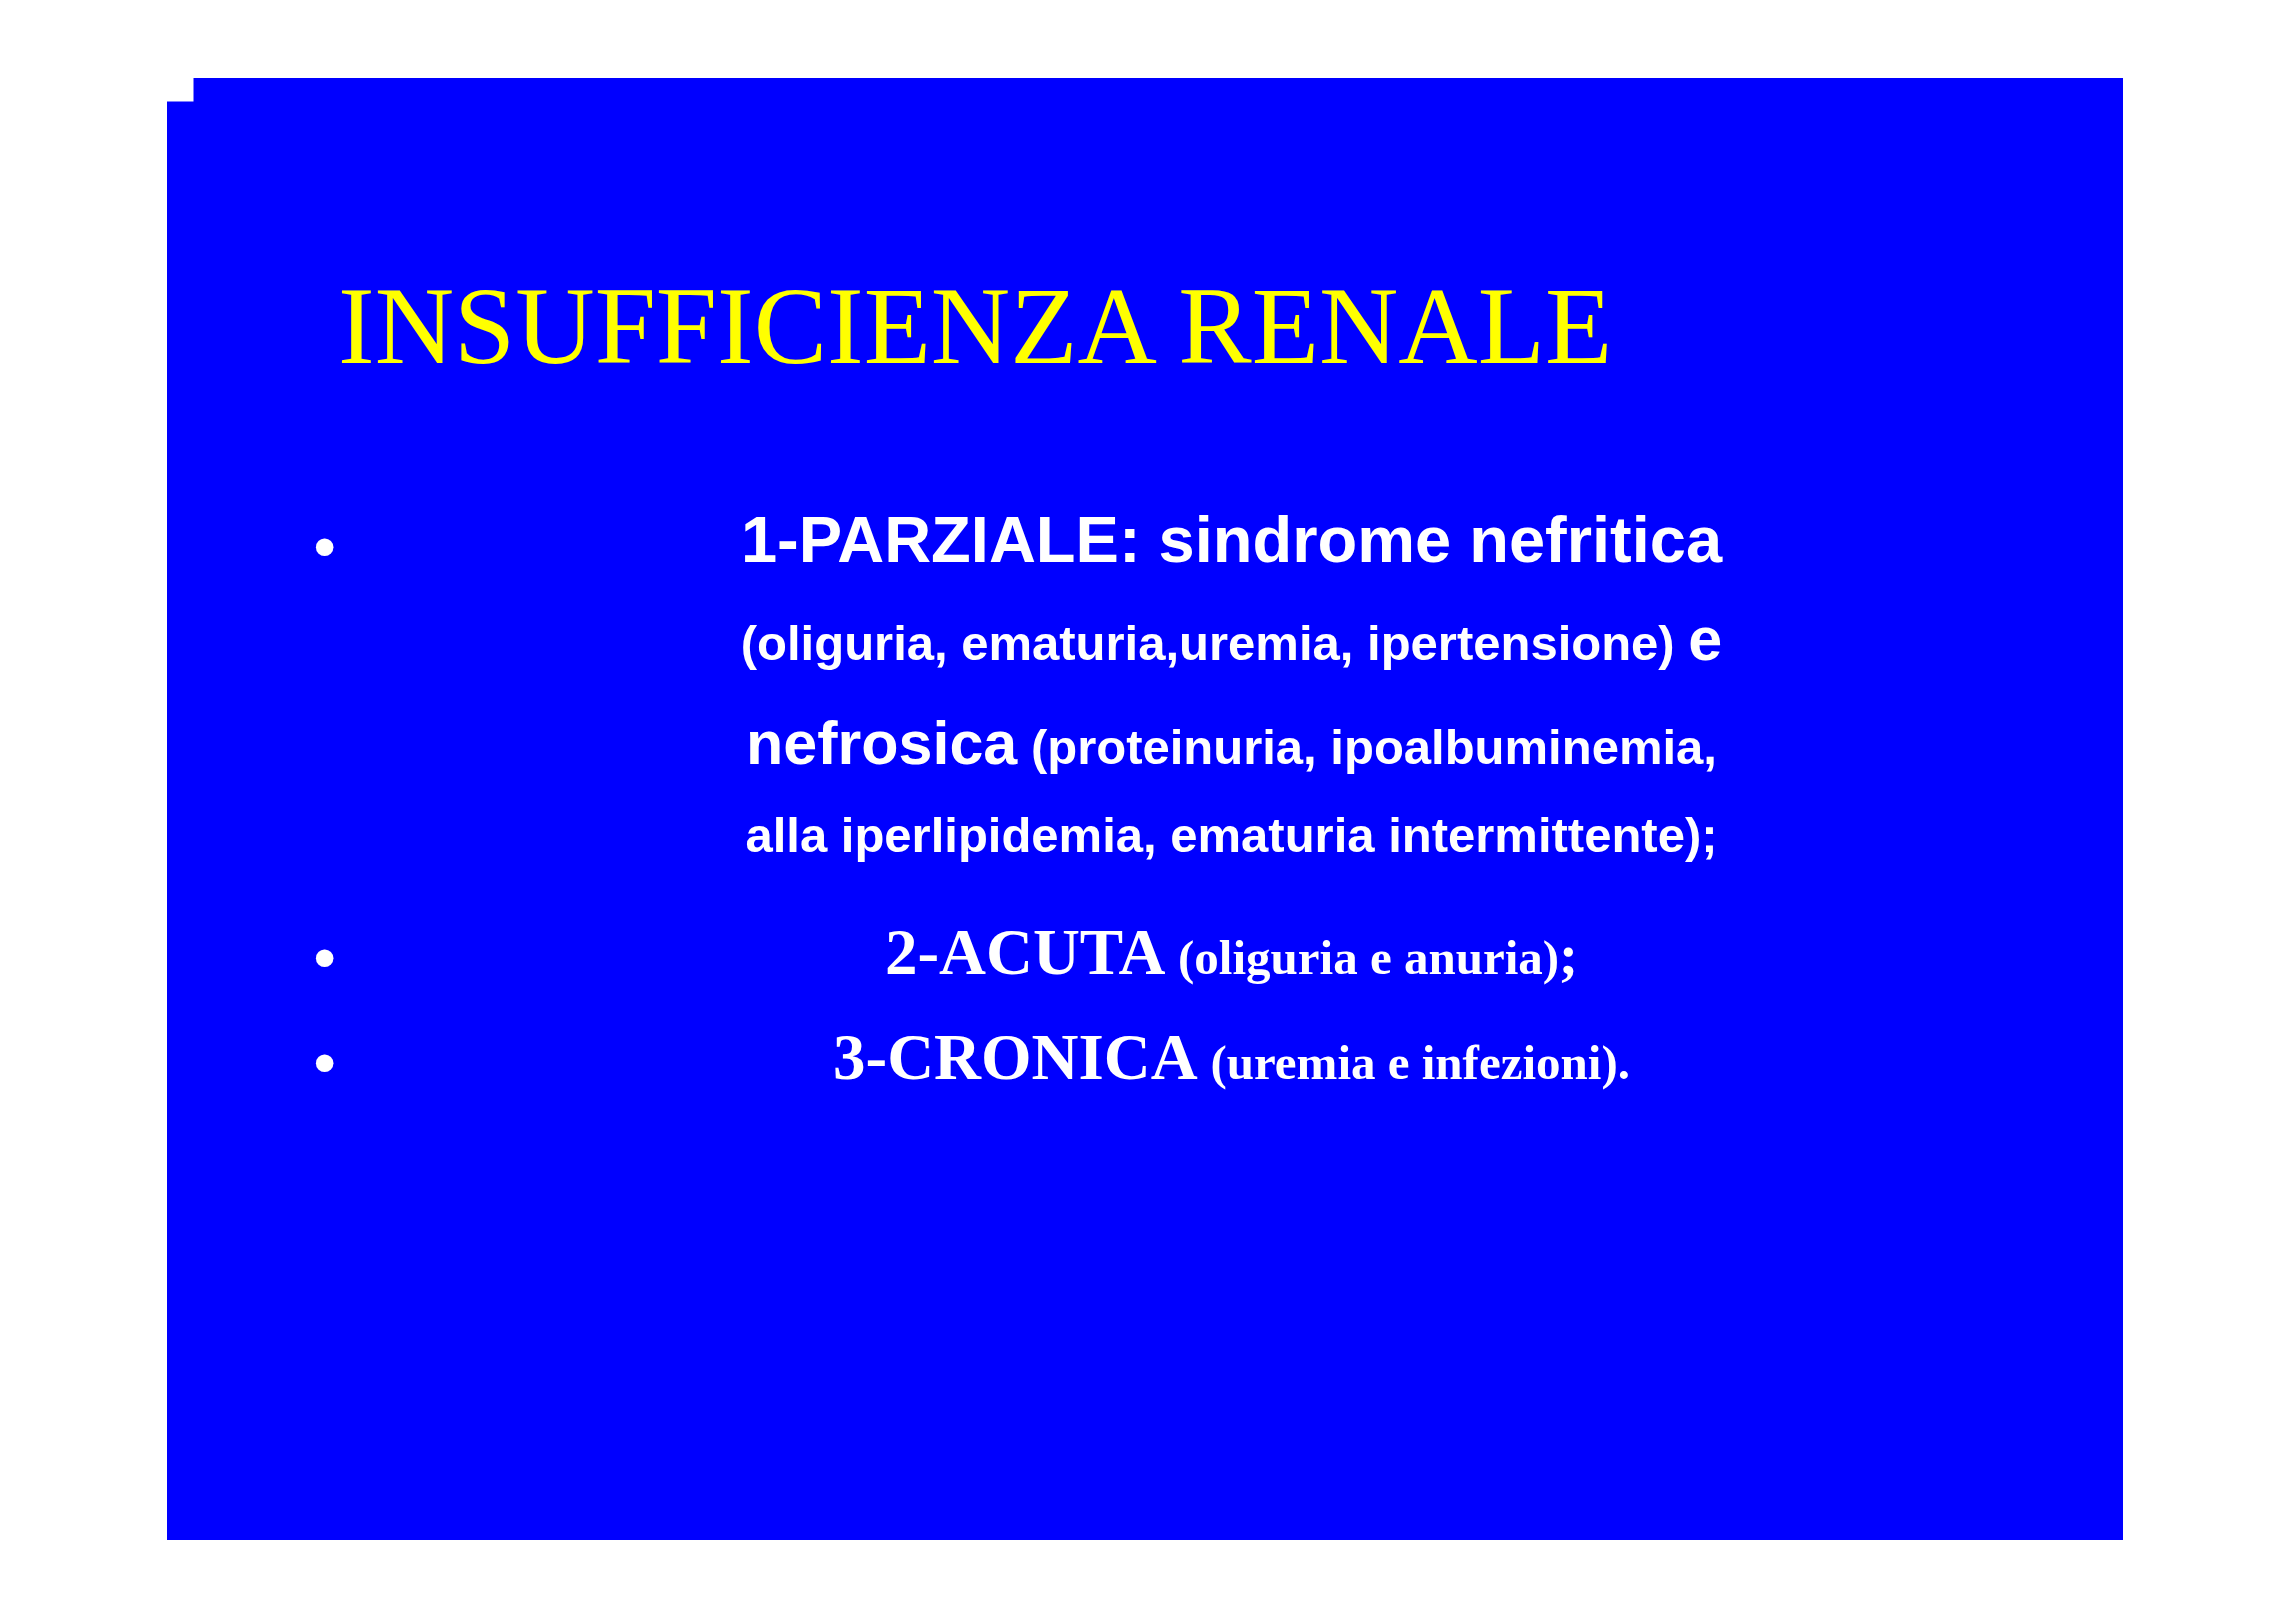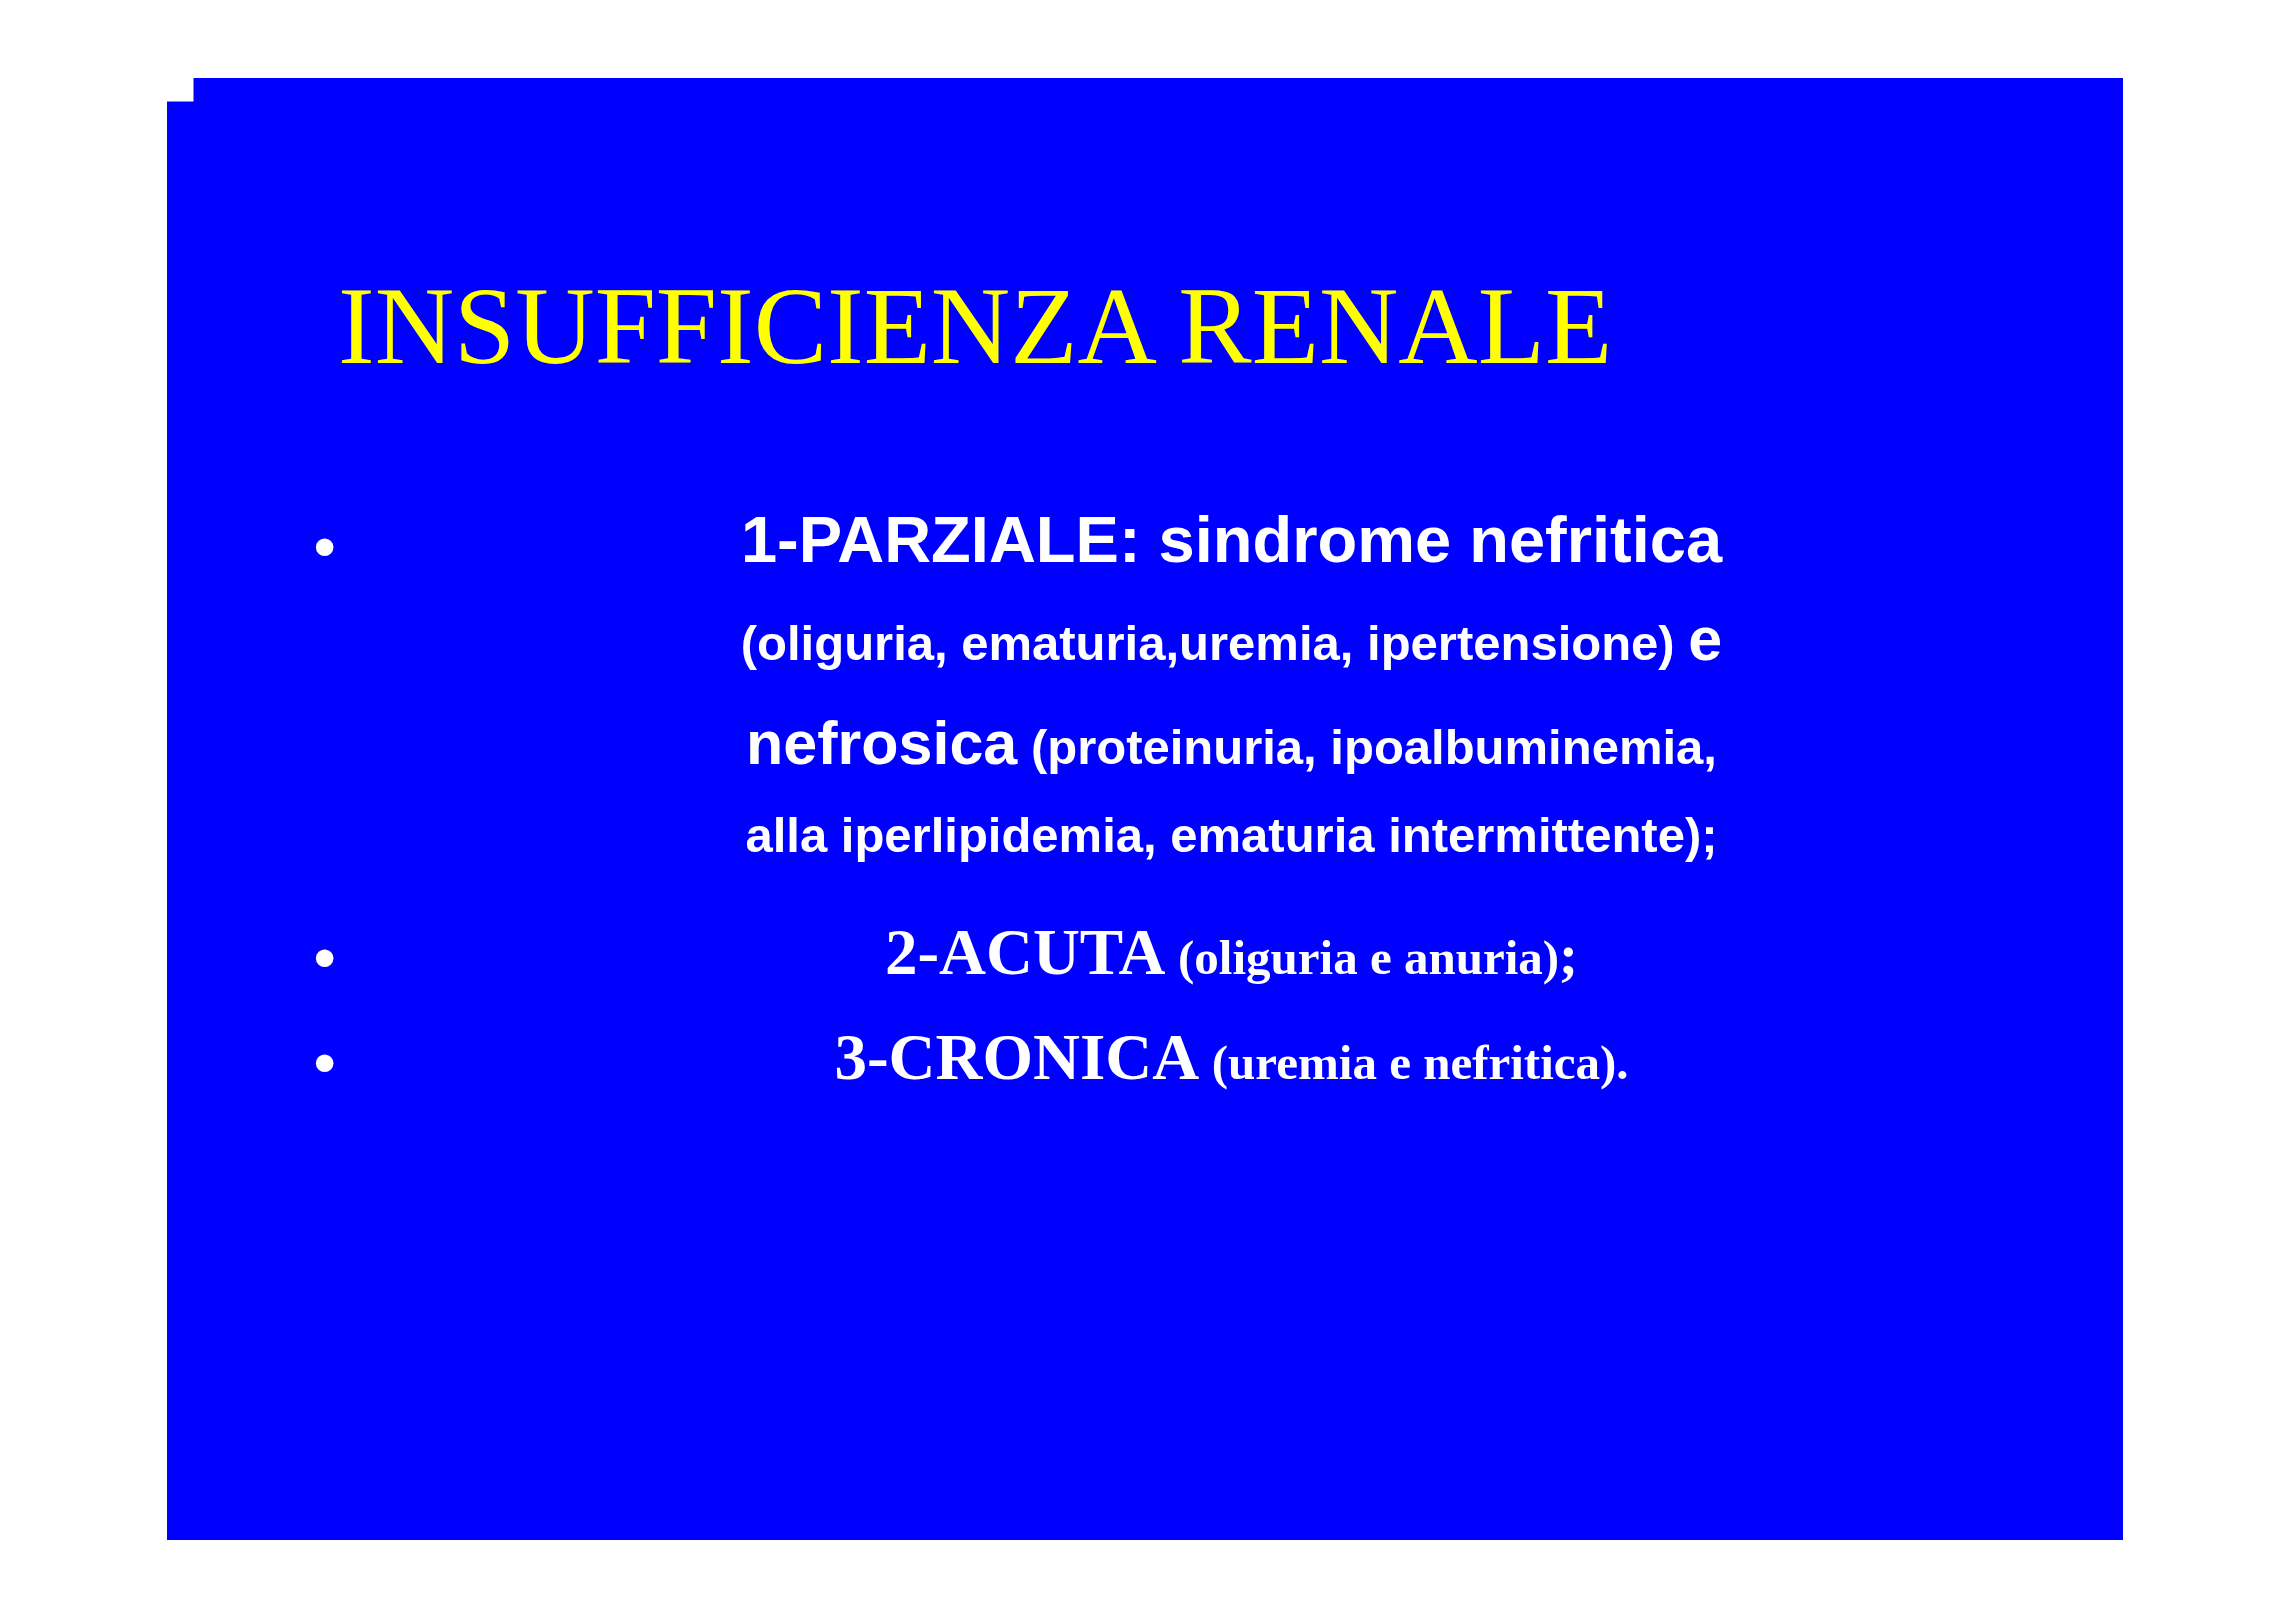--- a/index.html
+++ b/index.html
@@ -170,20 +170,20 @@
           <span class="small">(oliguria e anuria)</span><span class="semi">;</span>
         </div>
       </div>
     </div>
 
     <div class="bullet-row bullet-gap-2">
       <span class="bullet-marker">•</span>
       <div class="bullet-body">
         <div class="lvl1-strong">
           <span>3-CRONICA</span>
-          <span class="small">(uremia e nefritica).</span>
+          <span class="small">(uremia e infezioni).</span>
         </div>
       </div>
     </div>
 
   </div>
 </div>
 
 
 </body></html>

